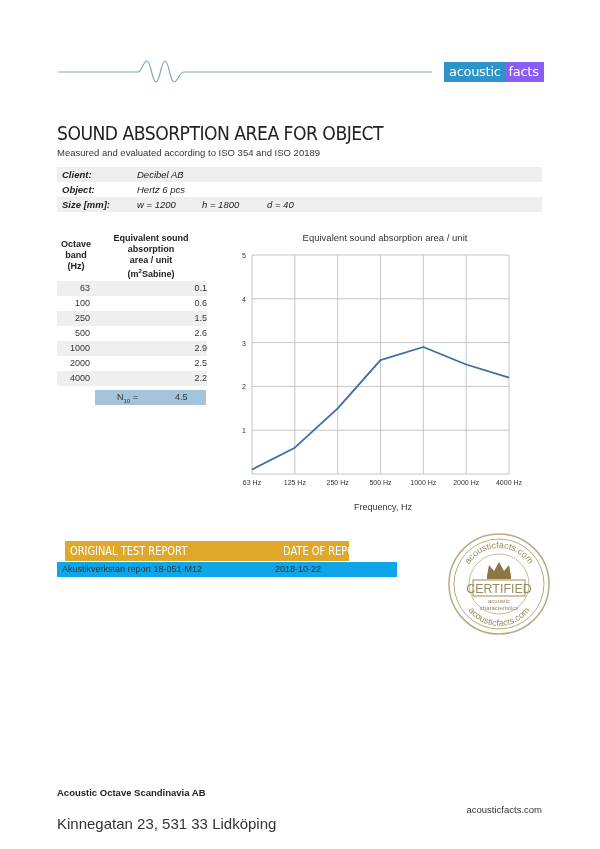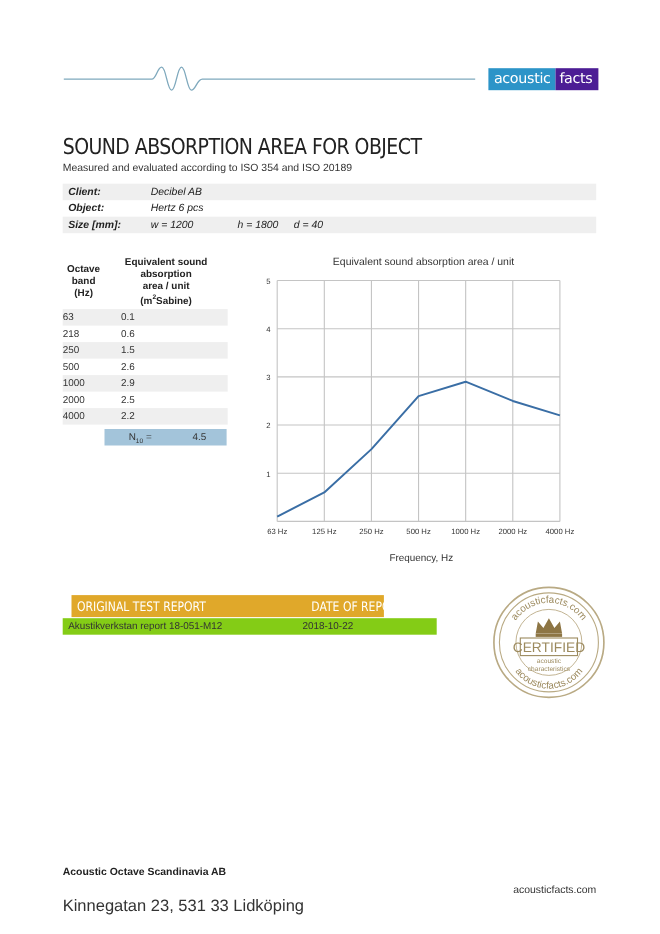--- a/index.html
+++ b/index.html
@@ -2,43 +2,43 @@
 <html><head>
 <meta charset="utf-8">
 <style>
   html, body { margin:0; padding:0; }
   body { width:600px; height:849px; background:#ffffff; position:relative; overflow:hidden;
          font-family:"Liberation Sans", sans-serif; color:#222; }
   .abs { position:absolute; }
   #header-wave { left:56px; top:58px; }
   #logo { left:444px; top:62px; height:20px; display:flex; font-family:"DejaVu Sans", sans-serif; font-size:13px; line-height:20px; }
   #logo .a { background:#2c94c8; color:#fff; padding:0 4px 0 5px; letter-spacing:-0.3px; }
-  #logo .b { background:#4c1d95; color:#fff; padding:0 5px 0 4px; letter-spacing:-0.3px; }
+  #logo .b { background:#8b5cf6; color:#fff; padding:0 5px 0 4px; letter-spacing:-0.3px; }
   #title { left:57px; top:121px; font-family:"DejaVu Sans", sans-serif; font-size:20px; font-weight:normal; letter-spacing:-0.6px; color:#222; transform:scaleX(0.86); transform-origin:left top; white-space:nowrap; }
   #subtitle { left:57px; top:147px; font-size:9.5px; color:#333; }
   .info-row { left:57px; width:485px; height:15px; font-size:9.5px; line-height:15px; display:flex;font-style:italic; }
   .info-row.shaded { background:#efefef; }
   .info-row .lbl { width:75px; padding-left:5px; font-weight:bold; }
   .info-row .val { margin-left:0; }
   .tbl { left:57px; top:233px; width:150px; font-size:9px; }
   .tbl .hdr { display:flex; text-align:center; font-weight:bold; line-height:11px; height:48px; }
   .tbl .hdr .c1 { width:38px; padding-top:6px; }
   .tbl .hdr .c2 { width:112px; }
-  .tbl .row { display:flex; height:15px; line-height:15px; text-align:left; color:#333;gap:20px; }
+  .tbl .row { display:flex; height:15px; line-height:15px; text-align:right; color:#333;gap:20px; }
   .tbl .row.shaded { background:#efefef; }
   .tbl .row .c1 { width:38px; }
   .tbl .row .c2 { width:112px; }
   .n10 { left:95px; top:390px; width:111px; height:15px; background:#a3c4da; font-size:9px; line-height:15px; color:#333; }
   .n10 .k { position:absolute; left:22px; }
   .n10 .v { position:absolute; left:80px; }
   #chart { left:230px; top:225px; }
   .report-hdr { left:65px; top:541px; width:284px; height:20px; background:#e0a82a; color:#fff;
                 font-family:"DejaVu Sans", sans-serif; font-size:12px; line-height:20px; }
   .report-hdr span { position:absolute; transform:scaleX(0.82); transform-origin:left center; white-space:nowrap; }
-  .report-row { left:57px; top:562px; width:340px; height:15px; background:#84cc16; font-size:9px; line-height:15px; color:#333; }
+  .report-row { left:57px; top:562px; width:340px; height:15px; background:#0ea5e9; font-size:9px; line-height:15px; color:#333; }
   .report-row span { position:absolute; }
   #stamp { left:447px; top:532px; }
   .footer-company { left:57px; top:787px; font-size:9.5px; font-weight:bold; }
   .footer-addr { left:57px; top:815px; font-size:15px; color:#333; }
   .footer-web { right:58px; top:804px; font-size:9.5px; color:#333; }
 </style>
 </head>
 <body>
 
 <svg id="header-wave" class="abs" width="380" height="26" viewBox="0 0 380 26">
@@ -57,21 +57,21 @@
   <span class="lbl">Client:</span>
   <span class="val">Decibel AB</span>
 </div>
 <div class="abs info-row" style="top:182px;align-items:flex-end;">
   <span class="lbl">Object:</span>
   <span class="val">Hertz 6 pcs</span>
 </div>
 <div class="abs info-row shaded" style="top:197px;">
   <span class="lbl">Size [mm]:</span>
   <span class="val" style="width:65px;">w = 1200</span>
-  <span class="val" style="width:65px;text-align:center;">h = 1800</span>
+  <span class="val" style="width:65px;">h = 1800</span>
   <span class="val">d = 40</span>
 </div>
 
 <div class="abs tbl">
   <div class="hdr">
     <div class="c1">
       <div>Octave</div>
       <div>band</div>
       <div>(Hz)</div>
     </div>
@@ -80,21 +80,21 @@
       <div>absorption</div>
       <div>area / unit</div>
       <div><span>(m</span><sup style="font-size:6px;">2</sup><span>Sabine)</span></div>
     </div>
   </div>
   <div class="row shaded">
       <div class="c1">63</div>
       <div class="c2">0.1</div>
     </div>
   <div class="row">
-      <div class="c1">218</div>
+      <div class="c1">100</div>
       <div class="c2">0.6</div>
     </div>
   <div class="row shaded">
       <div class="c1">250</div>
       <div class="c2">1.5</div>
     </div>
   <div class="row">
       <div class="c1">500</div>
       <div class="c2">2.6</div>
     </div>

